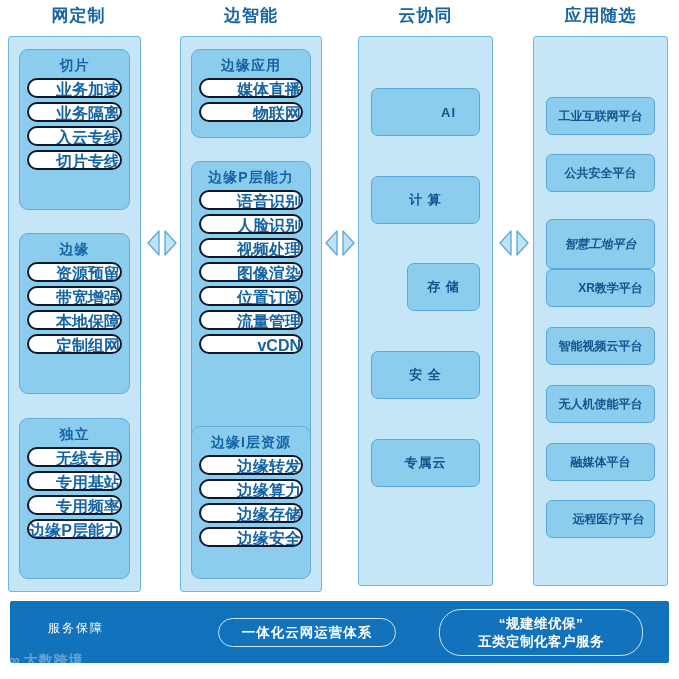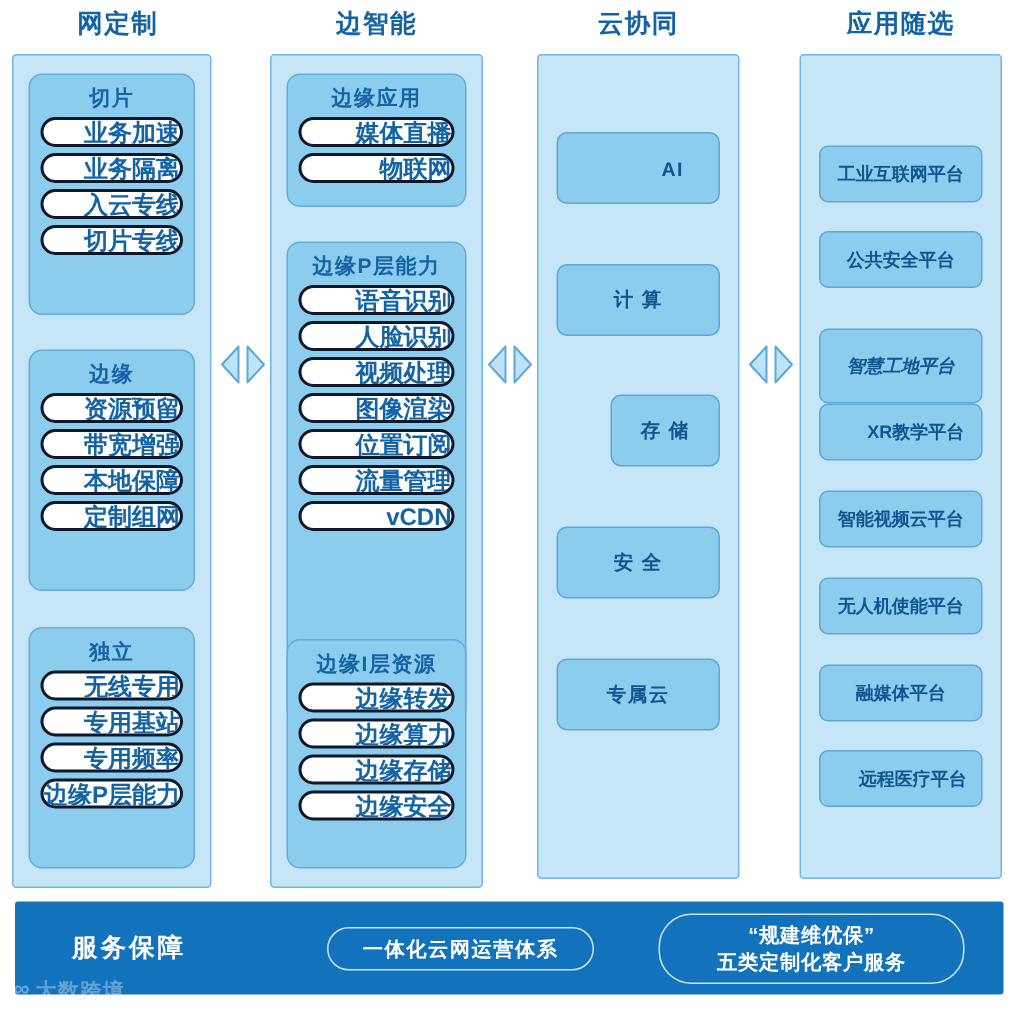--- a/index.html
+++ b/index.html
@@ -139,22 +139,22 @@
     top: 601px;
     width: 659px;
     height: 62px;
     background: #1272BC;
     border-radius: 2px;
   }
   .service-label {
     position: absolute;
     left: 38px;
     top: 19px;
-    font-size: 17px;
-    font-weight: bold;
+    font-size: 12px;
+    font-weight: normal;
     color: #ffffff;
     letter-spacing: 2px;
     white-space: nowrap;
     text-align: right;
   }
   .service-pill {
     position: absolute;
     border: 1.6px solid #CFE4F4;
     border-radius: 22px;
     color: #ffffff;

